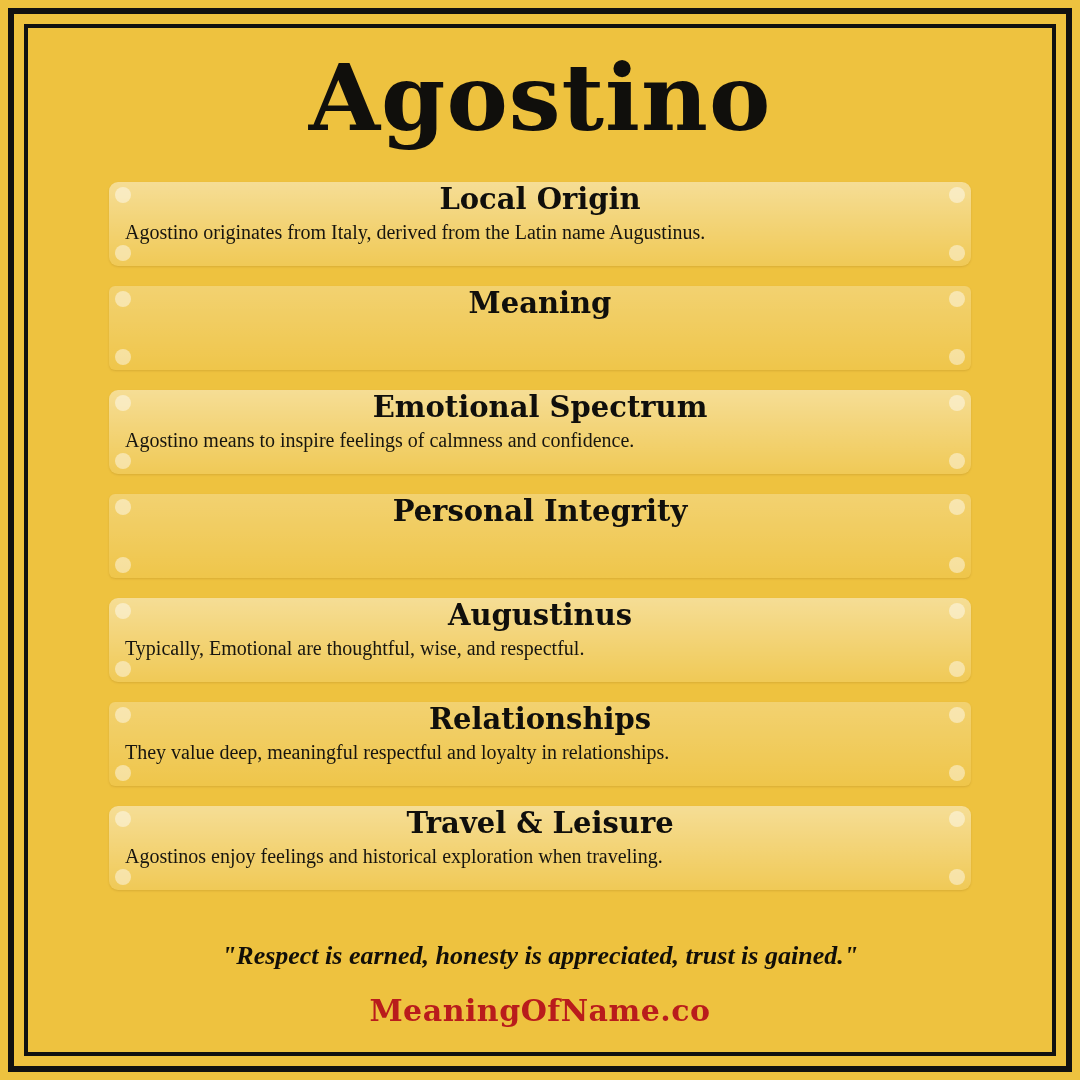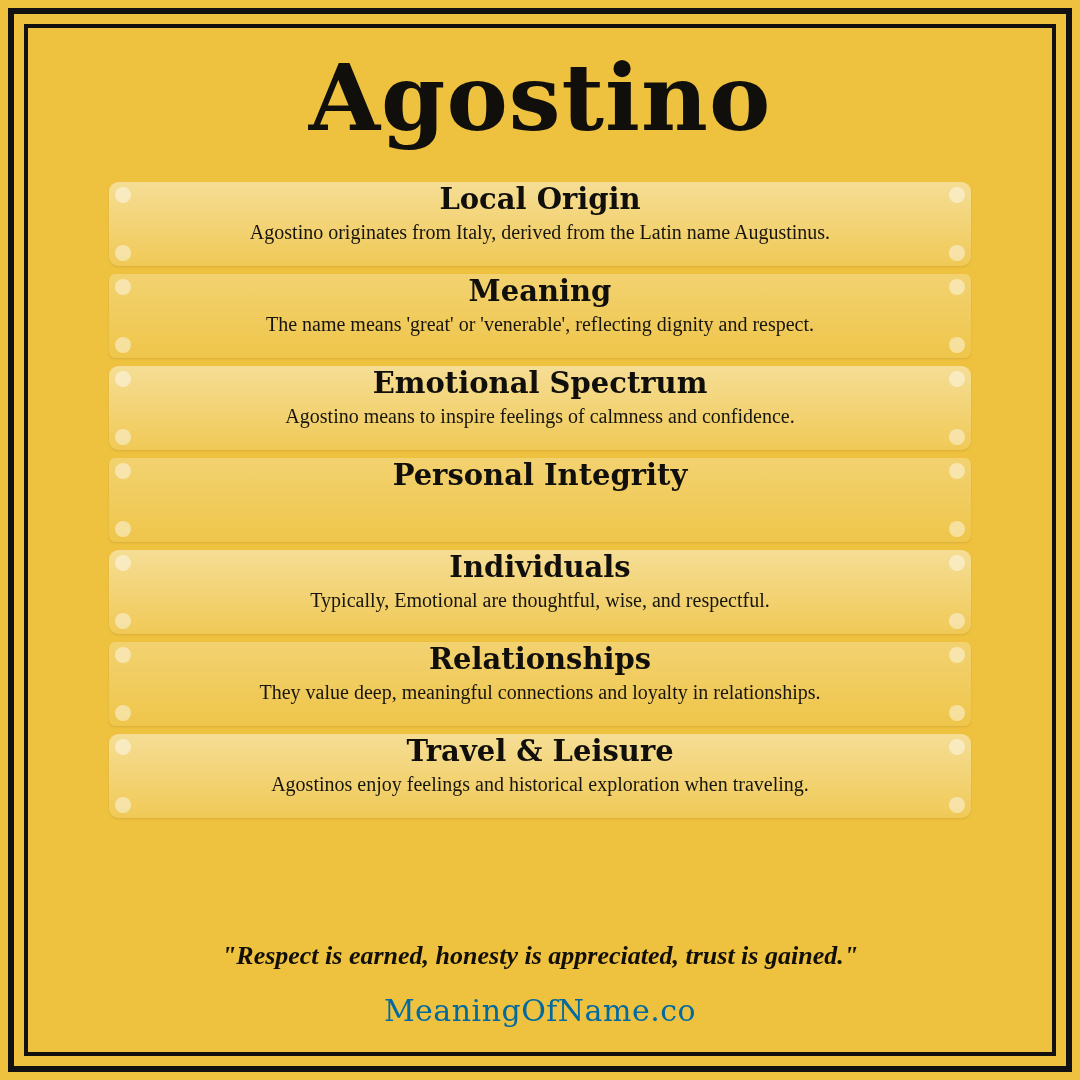--- a/index.html
+++ b/index.html
@@ -63,21 +63,21 @@
     margin-top: 18px;
     letter-spacing: 1px;
     text-align: center;
   }
 
   .cards {
     margin-top: 38px;
     width: 862px;
     display: flex;
     flex-direction: column;
-    gap: 0px;
+    gap: 12px;
   }
 
   .card {
     position: relative;
     width: 862px;
     height: 84px;
     margin-bottom: 8px;
     border-radius: 9px;
     box-sizing: border-box;
     background: linear-gradient(180deg, rgba(255,255,255,0.45) 0%, rgba(255,255,255,0.30) 45%, rgba(255,255,255,0.12) 100%);
@@ -112,48 +112,48 @@
     font-weight: bold;
     font-size: 29px;
     color: #100f0c;
     line-height: 1.1;
   }
   .card-body {
     position: absolute;
     left: 0;
     right: 0;
     top: 38px;
-    text-align: center;
+    text-align: left;
     font-family: "Liberation Serif", serif;
     font-size: 20px;
     color: #17150f;
     line-height: 1.2;
-    padding: 0 36px;
+    padding: 0 16px;
     box-sizing: border-box;
   }
 
   .footer {
     margin-top: auto;
     width: 100%;
     text-align: center;
     padding-bottom: 18px;
   }
   .quote {
     font-family: "Liberation Serif", serif;
     font-style: italic;
     font-weight: bold;
     font-size: 26px;
     color: #120f08;
     margin-bottom: 22px;
   }
   .brand {
     font-family: "DejaVu Serif", serif;
-    font-weight: normal;
+    font-weight: bold;
     font-size: 30px;
-    color: #0369a1;
+    color: #b91c1c;
     letter-spacing: 0.5px;
   }
 </style>
 </head>
 <body>
 
 <div class="poster">
   <div class="frame-outer"></div>
   <div class="frame-inner"></div>
 
@@ -171,21 +171,20 @@
         <div class="card-head">Local Origin</div>
         <div class="card-body">Agostino originates from Italy, derived from the Latin name Augustinus.</div>
       </div>
 
       <div class="card alt">
         <span class="pin tl"></span>
         <span class="pin tr"></span>
         <span class="pin bl"></span>
         <span class="pin br"></span>
         <div class="card-head">Meaning</div>
-        <div class="card-body">The name means 'great' or 'venerable', reflecting dignity and respect.</div>
       </div>
 
       <div class="card">
         <span class="pin tl"></span>
         <span class="pin tr"></span>
         <span class="pin bl"></span>
         <span class="pin br"></span>
         <div class="card-head">Emotional Spectrum</div>
         <div class="card-body">Agostino means to inspire feelings of calmness and confidence.</div>
       </div>
@@ -196,31 +195,31 @@
         <span class="pin bl"></span>
         <span class="pin br"></span>
         <div class="card-head">Personal Integrity</div>
       </div>
 
       <div class="card">
         <span class="pin tl"></span>
         <span class="pin tr"></span>
         <span class="pin bl"></span>
         <span class="pin br"></span>
-        <div class="card-head">Individuals</div>
+        <div class="card-head">Augustinus</div>
         <div class="card-body">Typically, Emotional are thoughtful, wise, and respectful.</div>
       </div>
 
       <div class="card alt">
         <span class="pin tl"></span>
         <span class="pin tr"></span>
         <span class="pin bl"></span>
         <span class="pin br"></span>
         <div class="card-head">Relationships</div>
-        <div class="card-body">They value deep, meaningful connections and loyalty in relationships.</div>
+        <div class="card-body">They value deep, meaningful respectful and loyalty in relationships.</div>
       </div>
 
       <div class="card">
         <span class="pin tl"></span>
         <span class="pin tr"></span>
         <span class="pin bl"></span>
         <span class="pin br"></span>
         <div class="card-head">Travel &amp; Leisure</div>
         <div class="card-body">Agostinos enjoy feelings and historical exploration when traveling.</div>
       </div>

